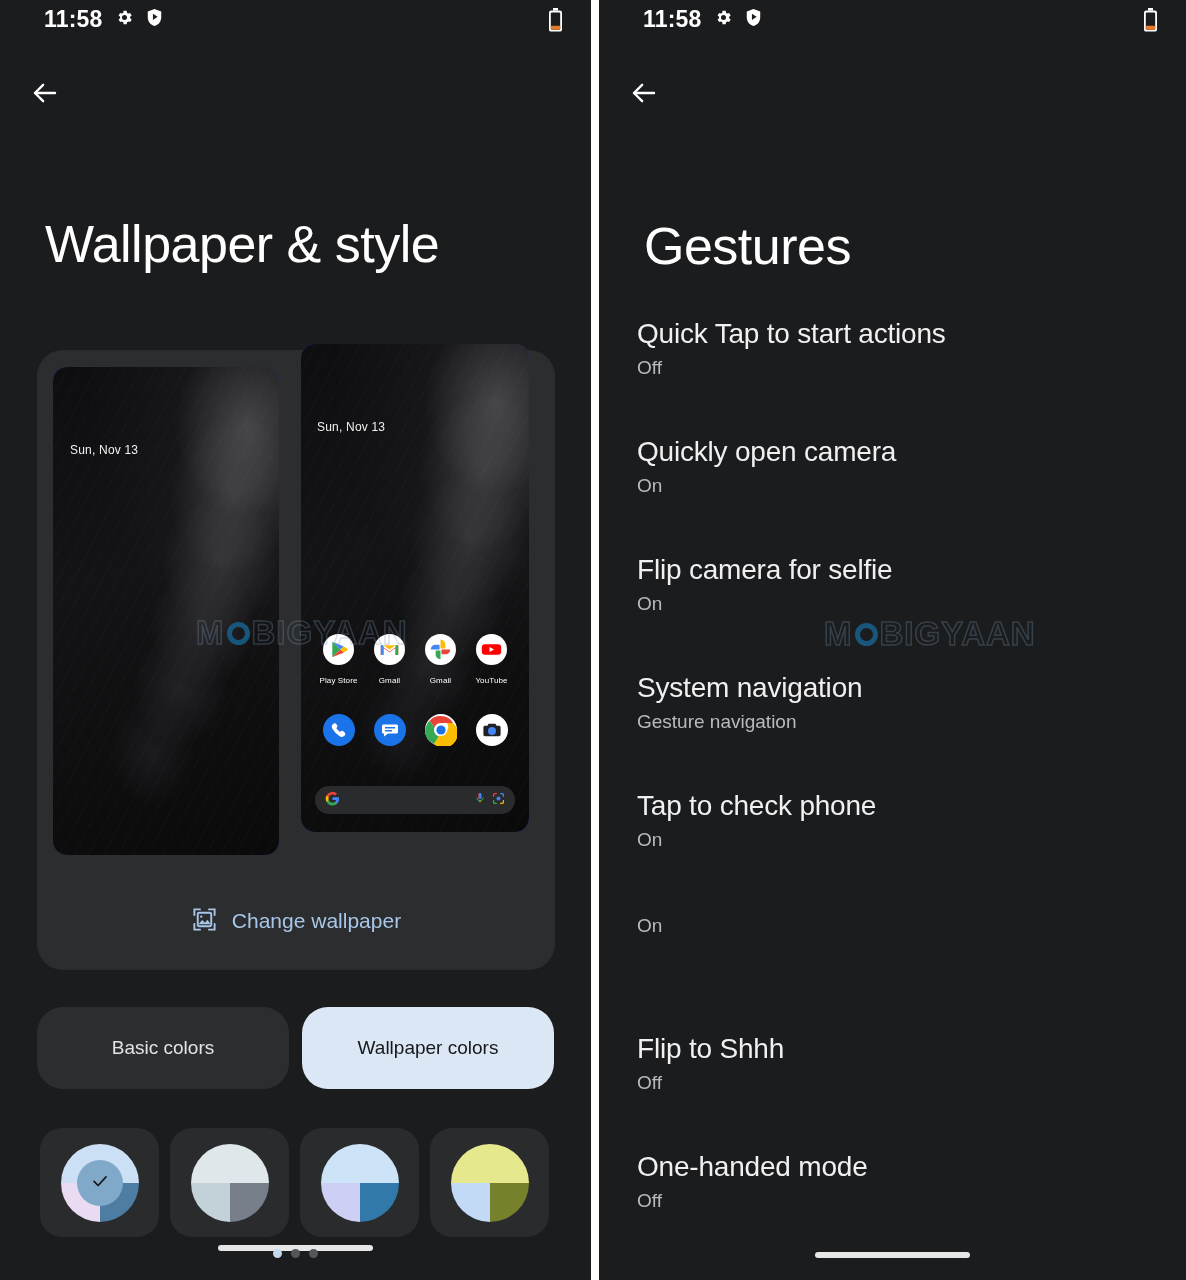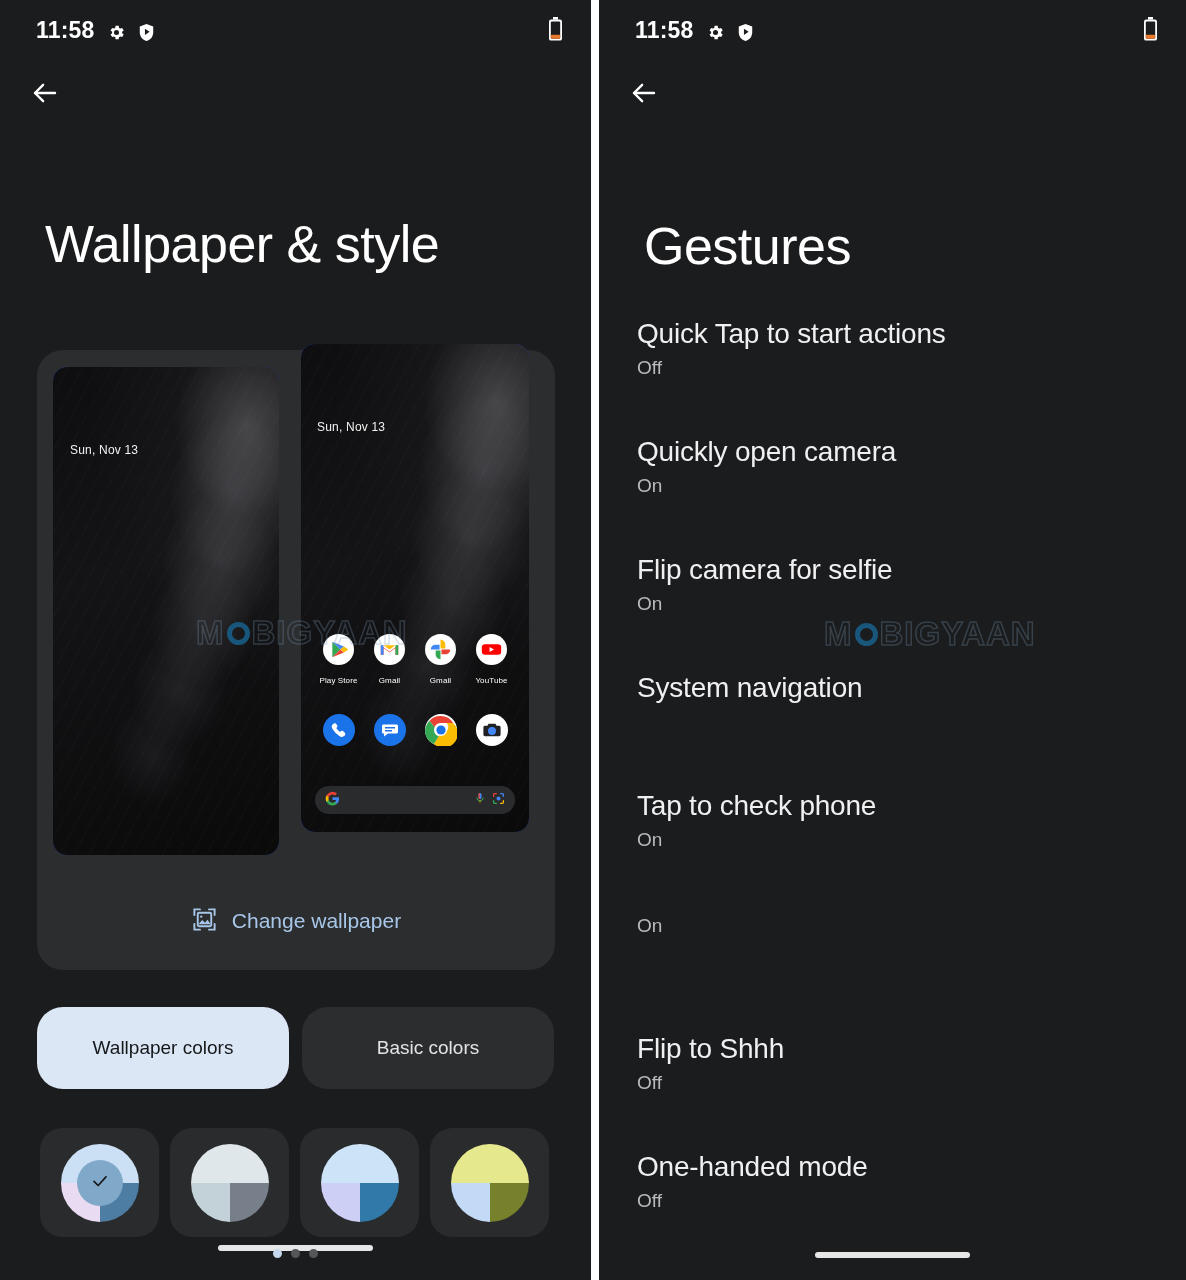--- a/index.html
+++ b/index.html
@@ -15,23 +15,23 @@
     width:591px; height:1280px;
     background:#1b1c1e;
     overflow:hidden;
     flex:0 0 auto;
   }
   .divider { width:8px; height:1280px; background:#ffffff; flex:0 0 auto; }
   .phone.right { width:587px; }
 
   
   .statusbar {
-    position:absolute; top:0; left:8px; right:0; height:58px;
-    display:flex; align-items:flex-end;
-    padding:16px 28px;
+    position:absolute; top:0; left:16px; right:0; height:58px;
+    display:flex; align-items:flex-start;
+    padding:8px 28px;
   }
   .sb-time {
     color:#ffffff; font-size:23px; font-weight:700;
     letter-spacing:.2px; line-height:1;
   }
   .sb-icons { display:flex; align-items:center; gap:12px; margin-left:12px; }
   .sb-spacer { flex:1; }
   .icon-gear, .icon-shield, .icon-batt { display:block; }
 
   
@@ -403,25 +403,25 @@
             <polyline points="8,21 3,21 3,16"></polyline>
           <rect x="6" y="6" width="12" height="12" rx="1.3"></rect>
           <path d="M6.6 16.2 10 12.4l2.4 2.4 2.3-2.6 2.7 4" fill="#a8c7e8" stroke="none"></path>
           <circle cx="9.1" cy="9.4" r="1.05" fill="#a8c7e8" stroke="none"></circle>
         </svg>
       </span>
       <span class="lbl">Change wallpaper</span>
     </div>
 
     <div class="segs">
+      <div class="seg off">
+        <span>Basic colors</span>
+      </div>
       <div class="seg on">
         <span>Wallpaper colors</span>
-      </div>
-      <div class="seg off">
-        <span>Basic colors</span>
       </div>
     </div>
 
     <div class="chips">
       <div class="chip">
         <div class="swatch">
           <div class="q top" style="background:#cce0f5"></div>
           <div class="q bl" style="background:#e9dbf2"></div>
           <div class="q br" style="background:#4d7da3"></div>
           <div class="center" style="background:#80a9c9">
@@ -521,20 +521,21 @@
       <div class="grow2">
         <div class="g-title">Quickly open camera</div>
         <div class="g-sub">On</div>
       </div>
       <div class="grow2">
         <div class="g-title">Flip camera for selfie</div>
         <div class="g-sub">On</div>
       </div>
       <div class="grow2">
         <div class="g-title">System navigation</div>
+        <div class="g-sub">Gesture navigation</div>
       </div>
       <div class="grow2">
         <div class="g-title">Tap to check phone</div>
         <div class="g-sub">On</div>
       </div>
       <div class="grow2">
         <div class="g-sub">On</div>
       </div>
       <div class="grow2">
         <div class="g-title">Flip to Shhh</div>

